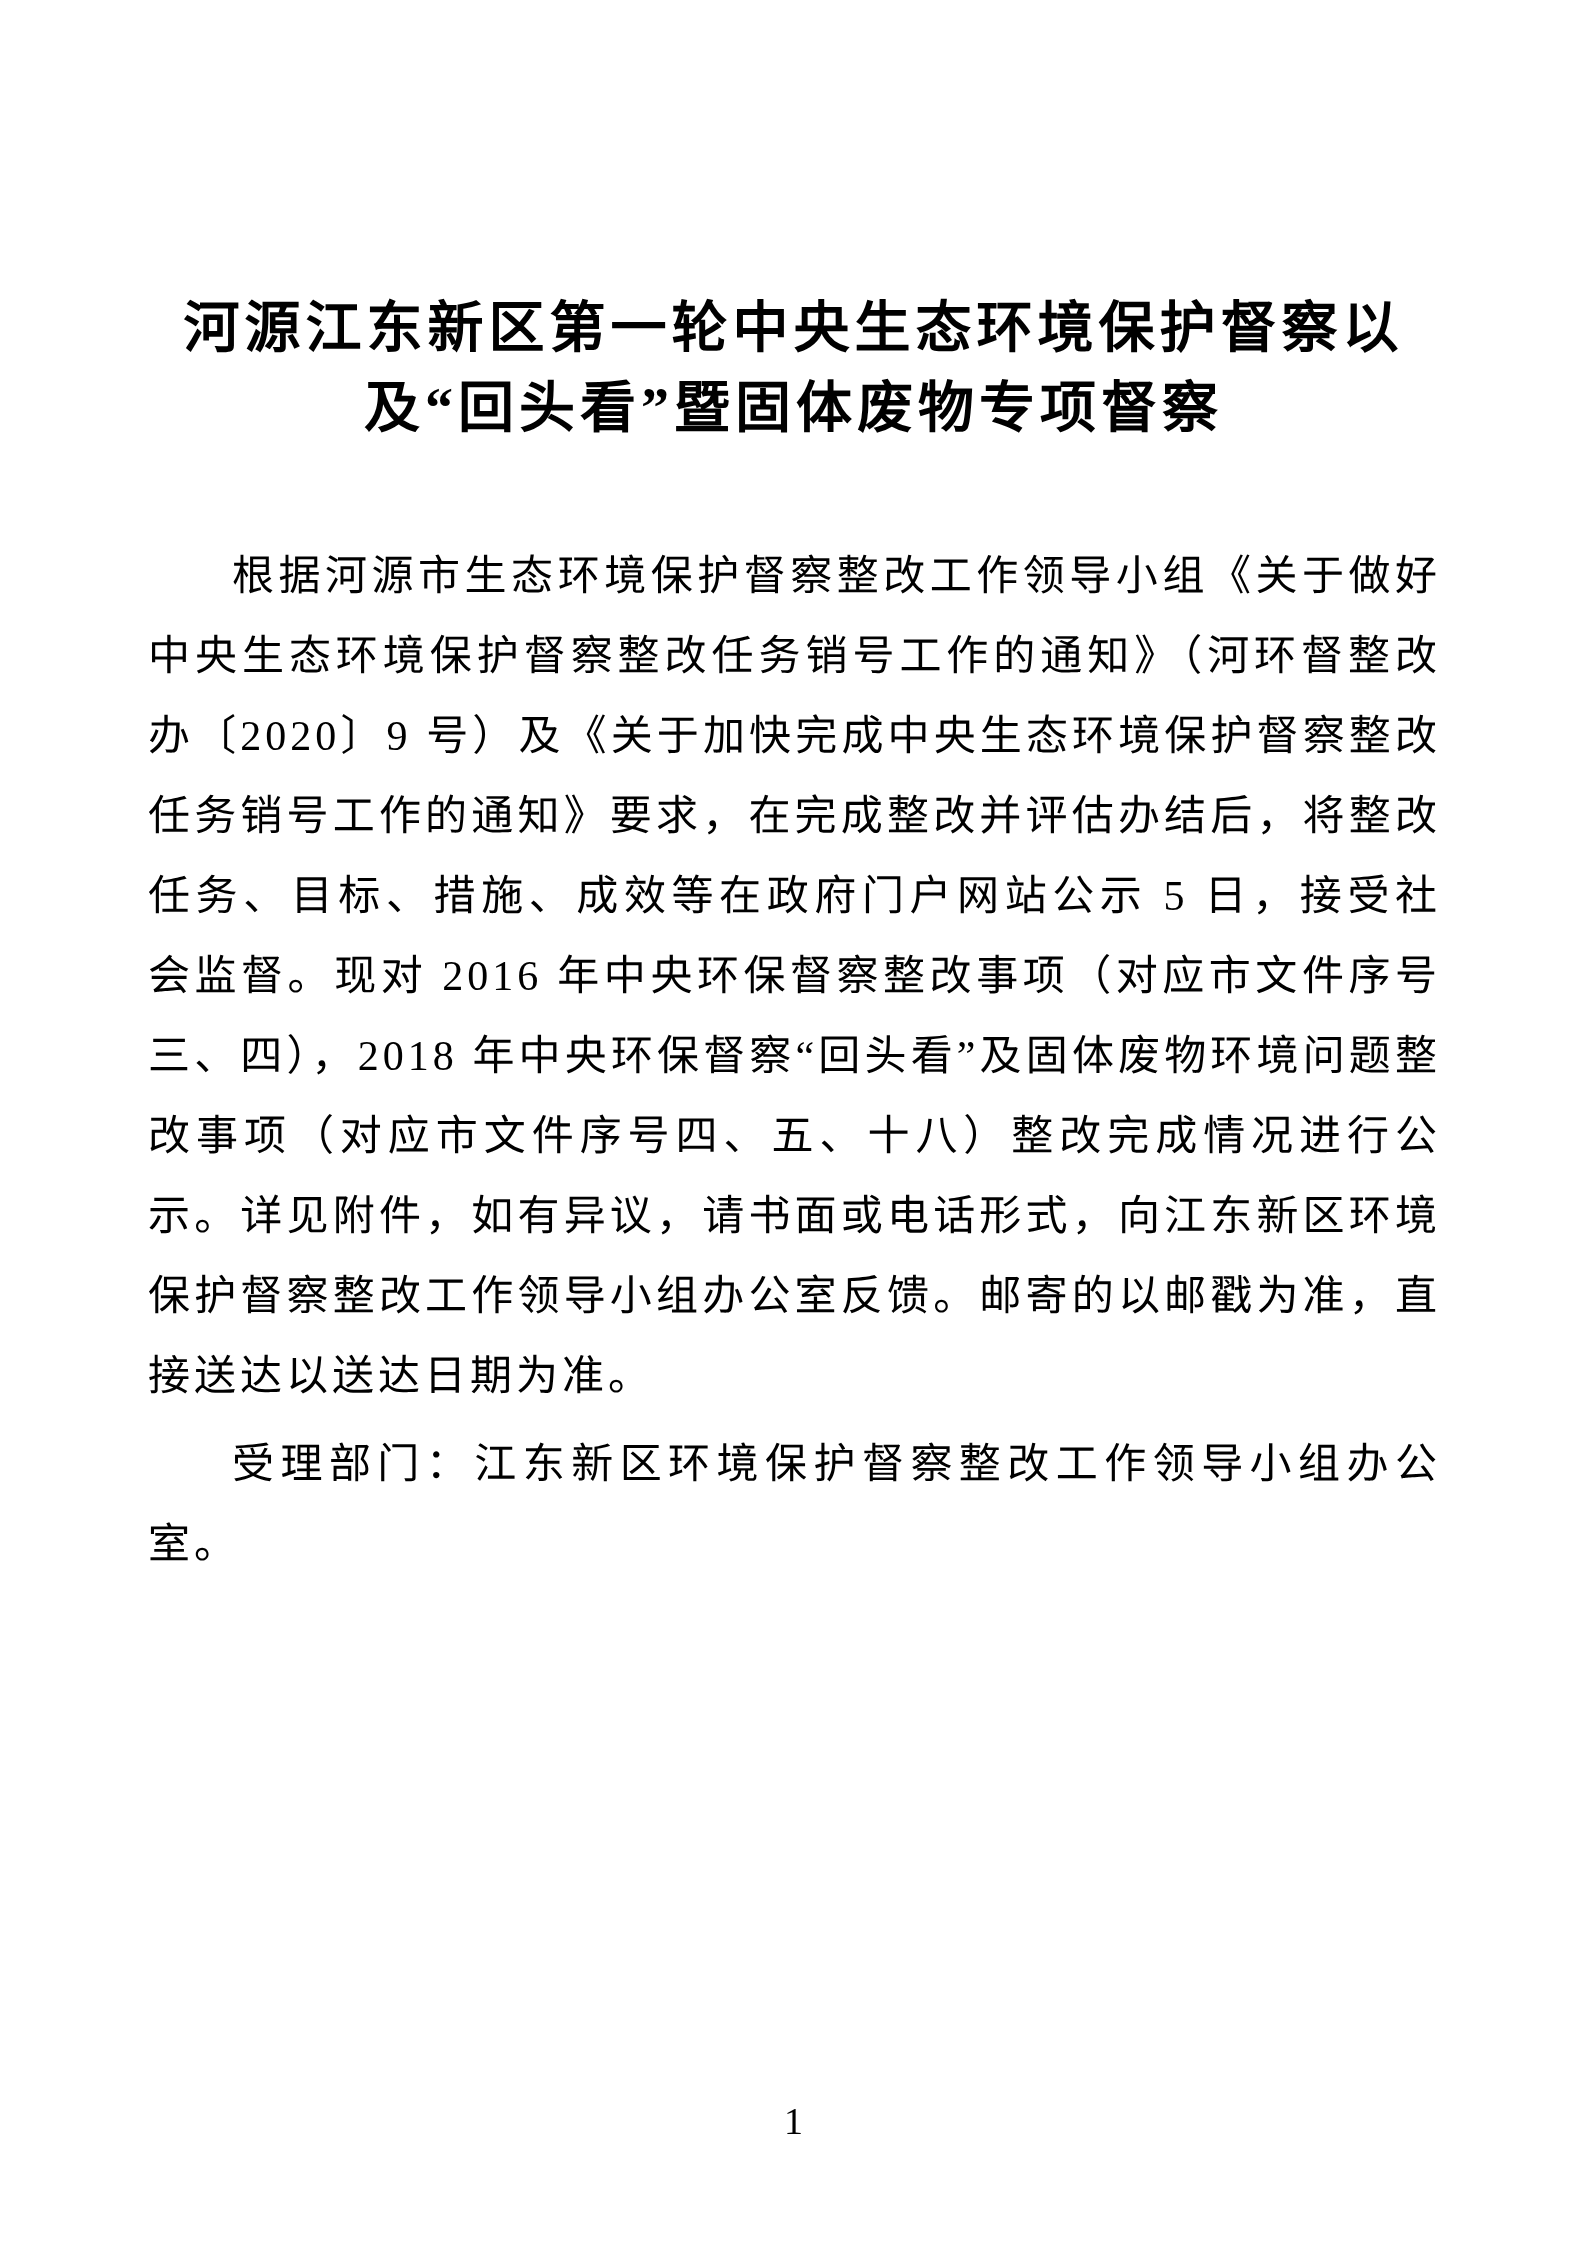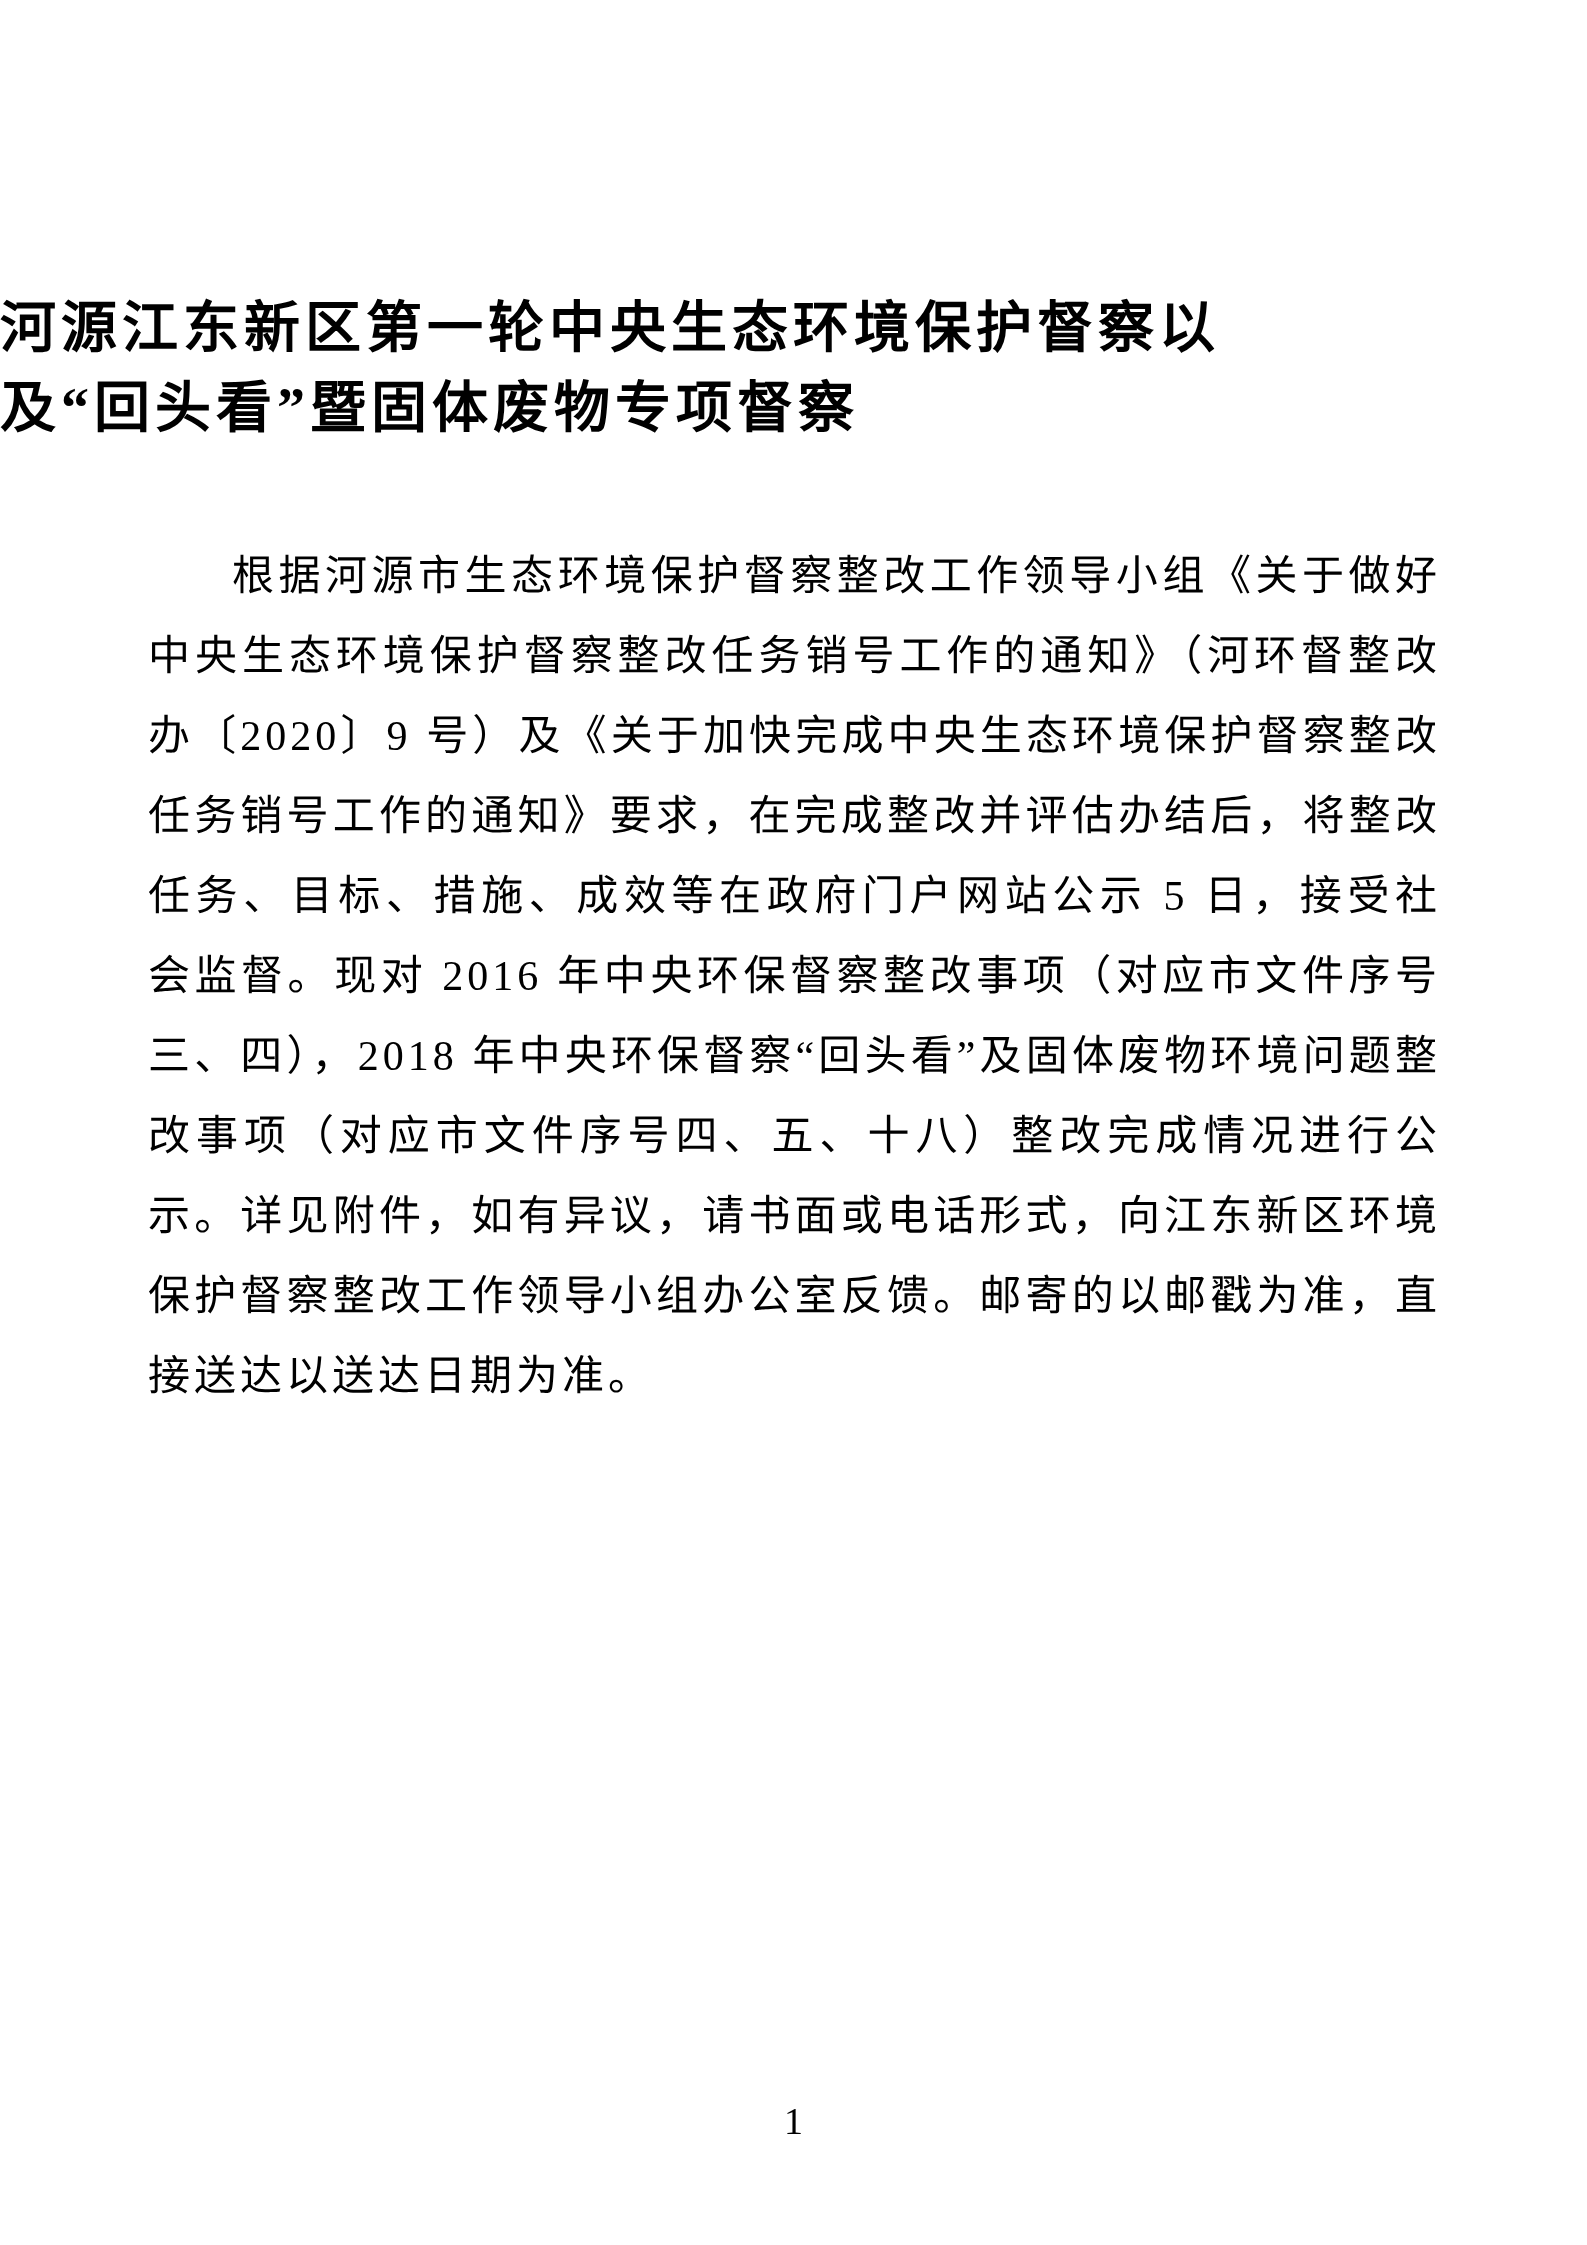--- a/index.html
+++ b/index.html
@@ -14,20 +14,21 @@
     margin: 0 auto;
     background: #ffffff;
     color: #000000;
     font-family: "Liberation Serif", "DejaVu Serif", serif;
     overflow: hidden;
     box-sizing: border-box;
   }
   .title {
     margin: 0;
     padding-top: 288px;
+    text-align: center;
     font-size: 56px;
     font-weight: bold;
     line-height: 80px;
     letter-spacing: 5px;
   }
   .title-line {
     display: block;
     white-space: nowrap;
   }
   .body-text {
@@ -62,17 +63,18 @@
 
 <div class="page">
 
   <h1 class="title">
     <span class="title-line">河源江东新区第一轮中央生态环境保护督察以</span>
     <span class="title-line">及“回头看”暨固体废物专项督察</span>
   </h1>
 
   <div class="body-text">
     <p class="para">根据河源市生态环境保护督察整改工作领导小组《关于做好中央生态环境保护督察整改任务销号工作的通知》（河环督整改办〔2020〕9 号）及《关于加快完成中央生态环境保护督察整改任务销号工作的通知》要求，在完成整改并评估办结后，将整改任务、目标、措施、成效等在政府门户网站公示 5 日，接受社会监督。现对 2016 年中央环保督察整改事项（对应市文件序号三、四），2018 年中央环保督察“回头看”及固体废物环境问题整改事项（对应市文件序号四、五、十八）整改完成情况进行公示。详见附件，如有异议，请书面或电话形式，向江东新区环境保护督察整改工作领导小组办公室反馈。邮寄的以邮戳为准，直接送达以送达日期为准。</p>
+    <p class="para">受理部门：江东新区环境保护督察整改工作领导小组办公室。</p>
   </div>
 
   <div class="page-footer">1</div>
 
 </div>
 
 </body></html>

